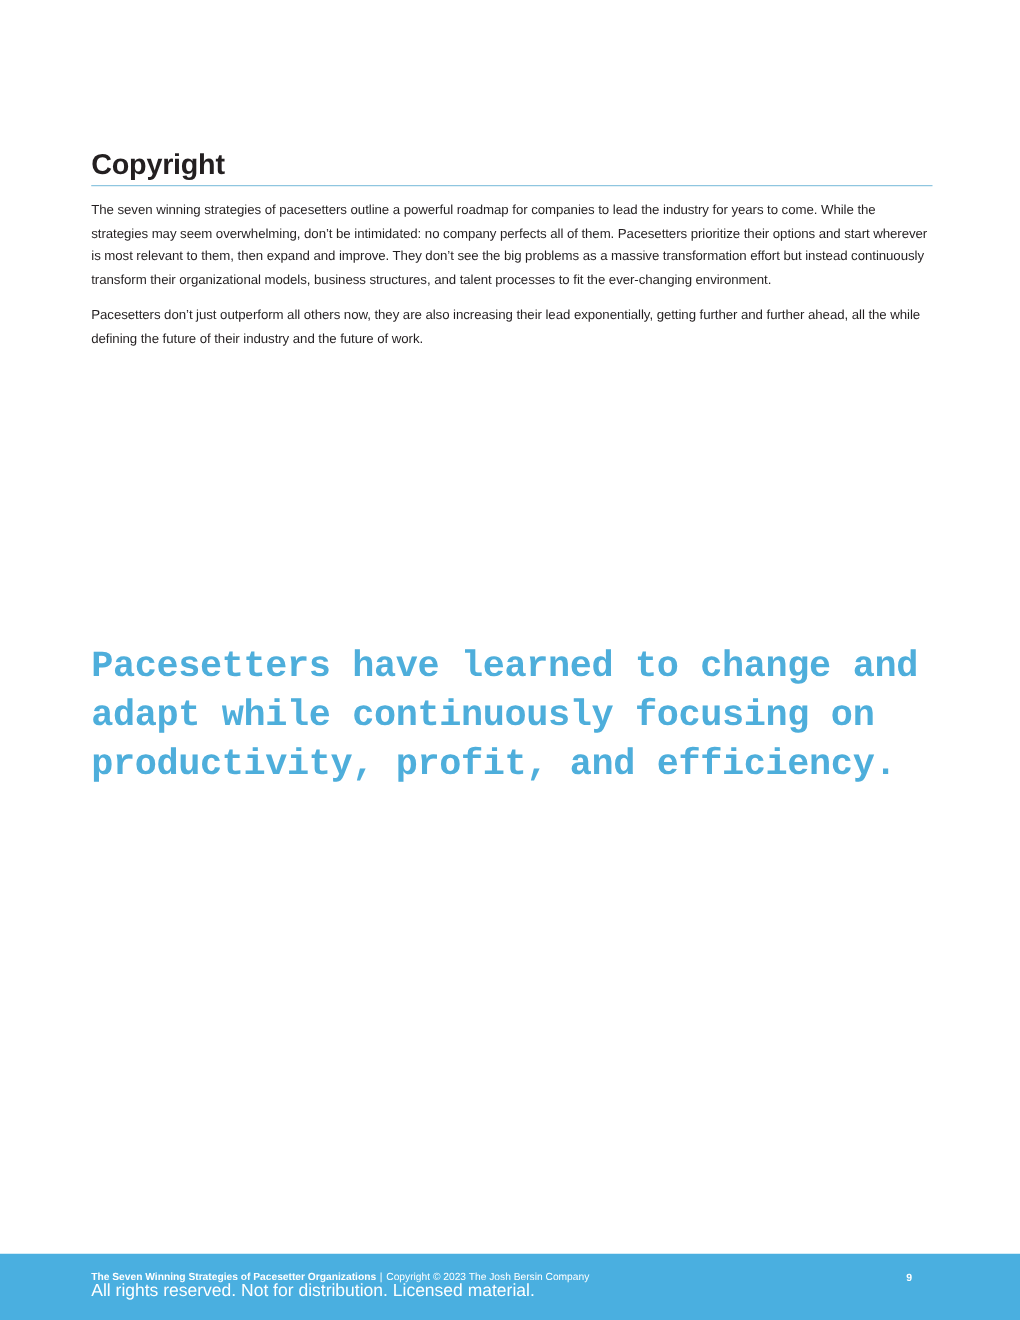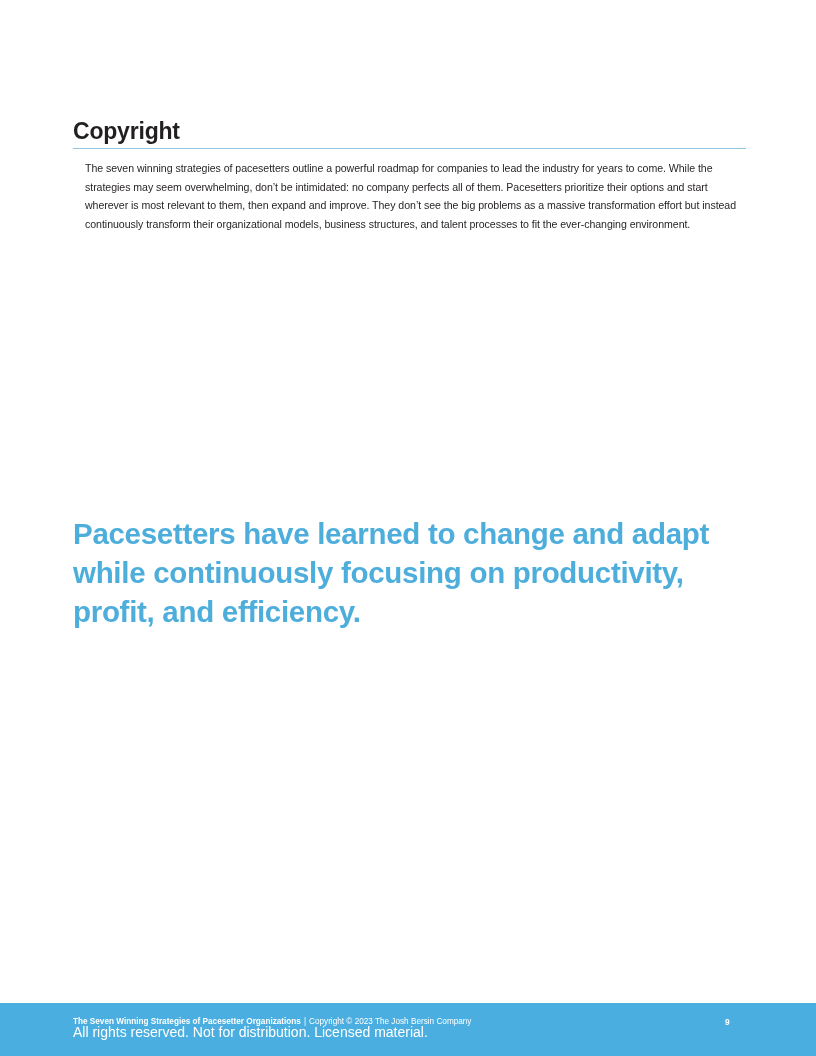--- a/index.html
+++ b/index.html
@@ -34,29 +34,29 @@
     .heading-rule {
       height: 0;
       border-top: 1.5px solid #8fc6e0;
       margin: 0 0 10px 0;
     }
     .body-paragraph {
       font-family: "Liberation Sans", sans-serif;
       font-size: 10.6px;
       line-height: 18.6px;
       color: #231f20;
-      margin: 0 0 10px 12px;
+      margin: 0 0 10px 0;
       letter-spacing: -0.05px;
     }
     .pull-quote {
       position: absolute;
       left: 73px;
       top: 514px;
       width: 680px;
-      font-family: Liberation Sans, sans-serif;
+      font-family: Liberation Mono, monospace;
       font-weight: bold;
       font-size: 29.5px;
       line-height: 39px;
       color: #4eaedb;
       margin: 0;
       letter-spacing: -0.3px;
     }
     .footer-band {
       position: absolute;
       left: 0;
@@ -97,20 +97,21 @@
       font-weight: bold;
     }
   </style>
 </head>
 <body>
 
 <div class="page-content">
   <h1 class="section-heading">Copyright</h1>
   <div class="heading-rule"></div>
   <p class="body-paragraph">The seven winning strategies of pacesetters outline a powerful roadmap for companies to lead the industry for years to come. While the strategies may seem overwhelming, don’t be intimidated: no company perfects all of them. Pacesetters prioritize their options and start wherever is most relevant to them, then expand and improve. They don’t see the big problems as a massive transformation effort but instead continuously transform their organizational models, business structures, and talent processes to fit the ever-changing environment.</p>
+  <p class="body-paragraph">Pacesetters don’t just outperform all others now, they are also increasing their lead exponentially, getting further and further ahead, all the while defining the future of their industry and the future of work.</p>
 </div>
 
 <p class="pull-quote">Pacesetters have learned to change and adapt while continuously focusing on productivity, profit, and efficiency.</p>
 
 <div class="footer-band">
   <div class="footer-line1">
     <span class="footer-title">The Seven Winning Strategies of Pacesetter Organizations</span><span class="footer-sep">|</span><span>Copyright  © 2023 The Josh Bersin Company</span>
   </div>
   <div class="footer-line2">All rights reserved. Not for distribution. Licensed material.</div>
   <div class="page-number">9</div>

